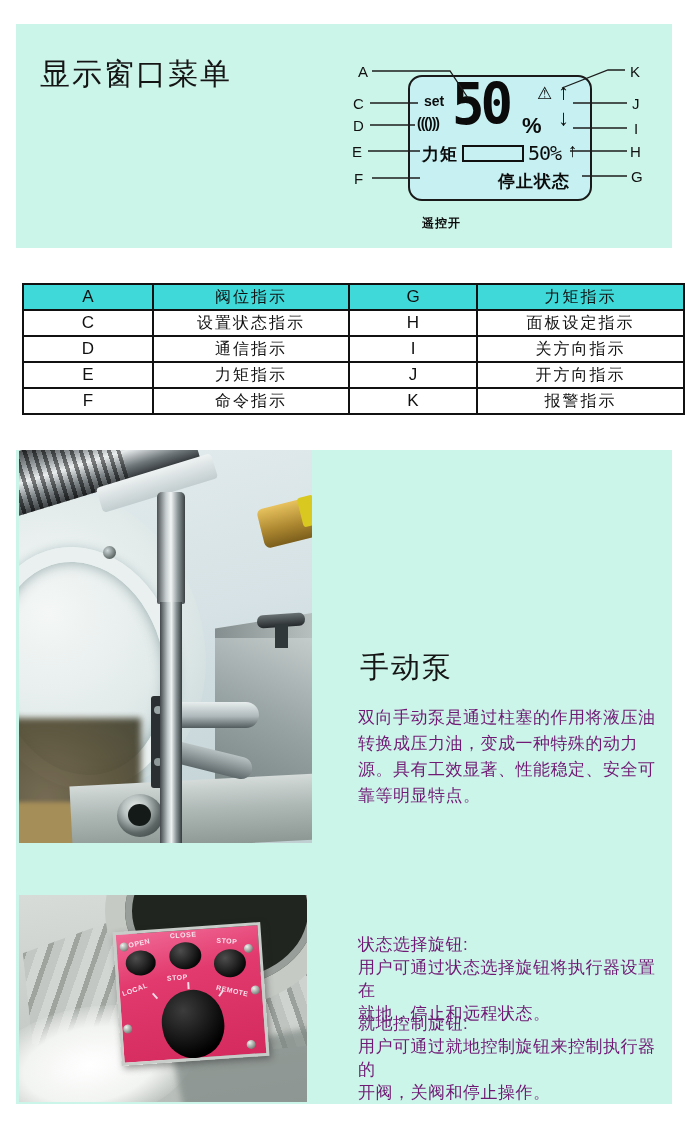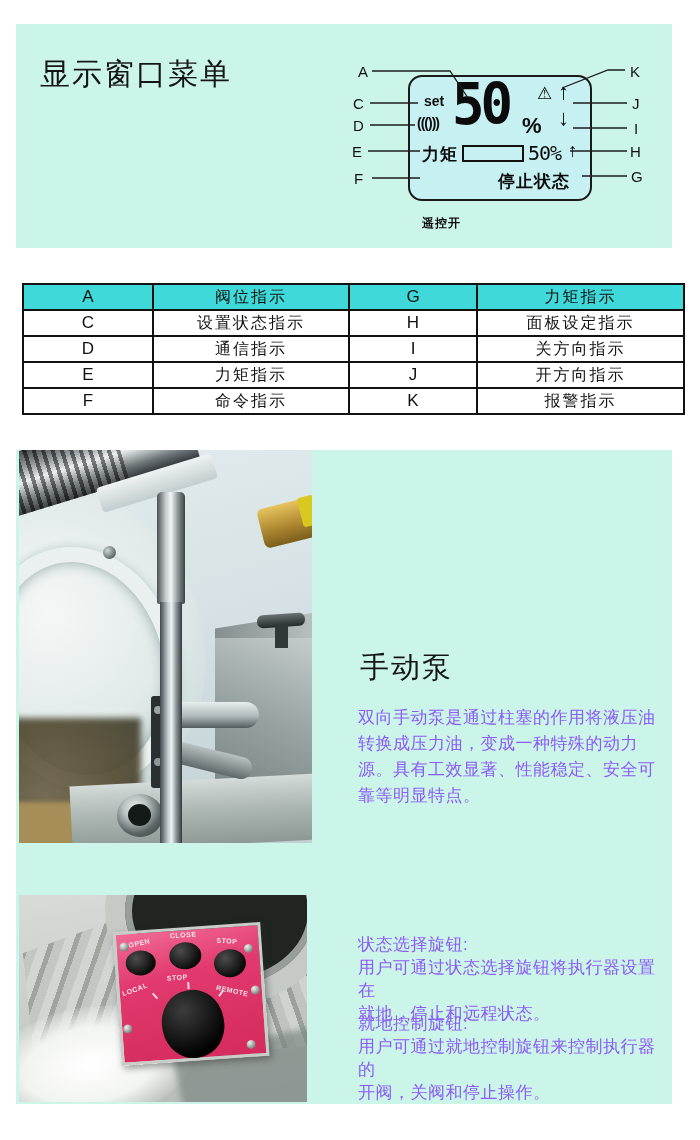--- a/index.html
+++ b/index.html
@@ -37,21 +37,21 @@
   .legend{position:absolute;left:22px;top:283px;border-collapse:collapse;}
   .legend td{border:2px solid #111;text-align:center;vertical-align:middle;
              height:24px;font-size:16px;letter-spacing:2px;padding:0;}
   .legend .letter{font-size:17px;letter-spacing:0;}
   .legend tr.hdr td{background:#3fd9d9;}
   .c1{width:128px;} .c2{width:194px;} .c3{width:126px;} .c4{width:205px;}
 
   
   .sec-main{position:absolute;left:16px;top:450px;width:656px;height:654px;}
   .h-title{position:absolute;font-size:29px;letter-spacing:2px;color:#151515;}
-  .body-text{position:absolute;font-size:17px;line-height:26px;color:#8b5cf6;white-space:pre-line;letter-spacing:0.5px;}
+  .body-text{position:absolute;font-size:17px;line-height:26px;color:#701a75;white-space:pre-line;letter-spacing:0.5px;}
   .body-text.tight{line-height:23px;}
 
   
   .photo1{position:absolute;left:3px;top:0px;width:293px;height:393px;overflow:hidden;
           background:linear-gradient(165deg,#e3ecee 0%,#d6e2e5 45%,#bfcfd2 100%);}
   .p1-housing{position:absolute;left:-62px;top:38px;width:245px;height:305px;border-radius:50%;
           background:radial-gradient(circle at 42% 38%,#f4f7f6 0%,#e2ebea 50%,#c2d2d4 100%);transform:rotate(-20deg);}
   .p1-flange{position:absolute;left:-38px;top:96px;width:168px;height:215px;border-radius:50%;
           border:15px solid #e9f0ef;box-shadow:inset 0 0 14px #93a6a8,0 0 10px #b9c9cb;transform:rotate(-12deg);}
   .p1-screw{position:absolute;left:84px;top:96px;width:13px;height:13px;border-radius:50%;

